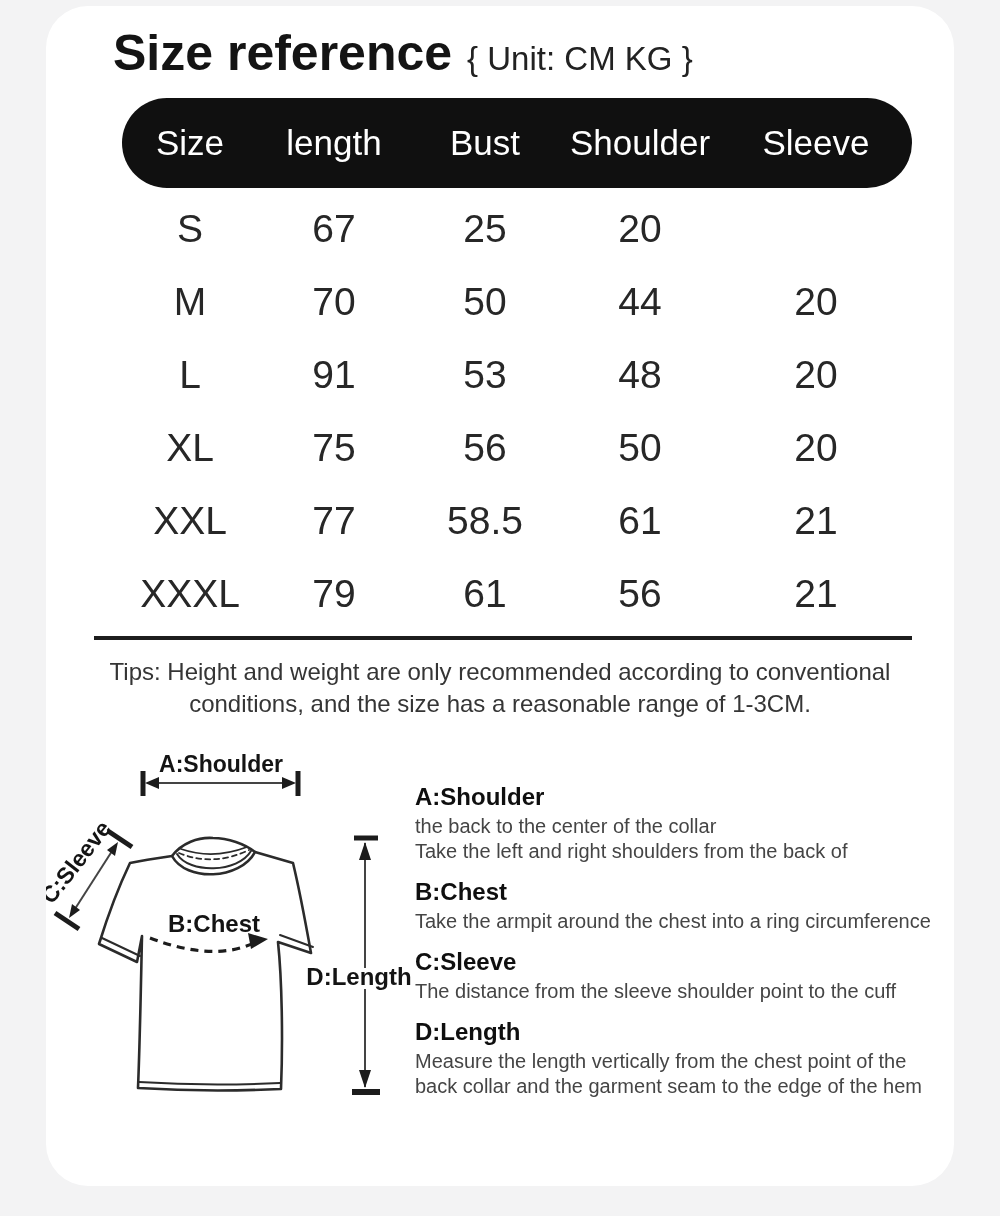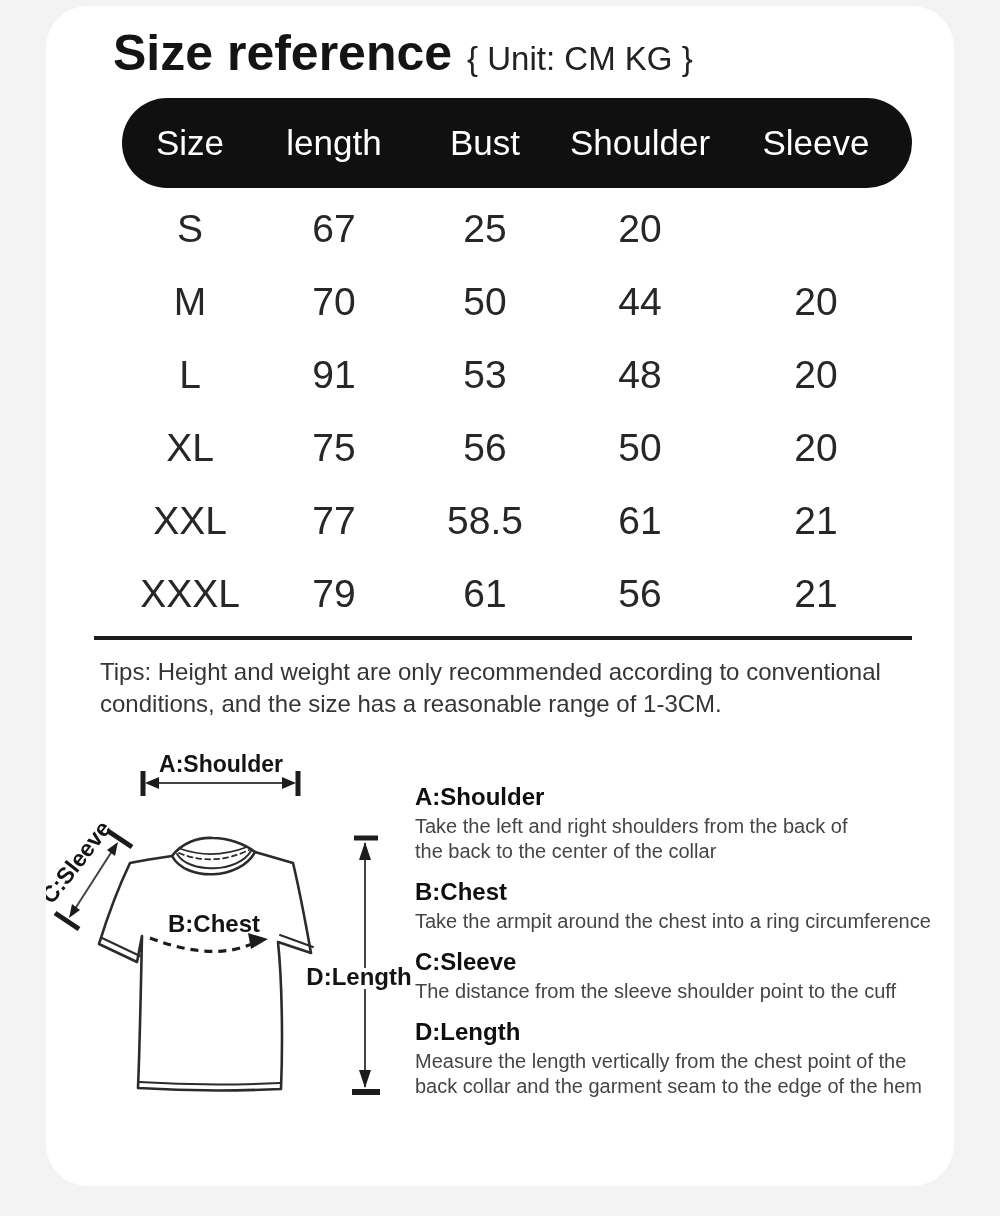--- a/index.html
+++ b/index.html
@@ -43,21 +43,21 @@
     align-items:center;
   }
   .t-row .cell { font-size:39px; color:#272727; text-align:center; }
   .divider {
     position:absolute; left:48px; top:630px;
     width:818px; height:4px; background:#1d1d1d;
   }
   
   .tips {
     position:absolute; left:54px; top:650px; width:800px;
-    font-size:24px; line-height:31.5px; color:#353535;
+    text-align:center; font-size:24px; line-height:31.5px; color:#353535;
   }
   
   .diagram-svg { position:absolute; left:0px; top:734px; }
   .diagram-svg text {
     font-family:"Liberation Sans", sans-serif;
     font-weight:bold; fill:#141414;
   }
   
   .measure-col {
     position:absolute; left:369px; top:776px; width:540px;
@@ -193,22 +193,22 @@
       <polygon points="319,102 313,120 325,120" stroke="none"></polygon>
       <polygon points="319,348 313,330 325,330" stroke="none"></polygon>
       <line x1="306" y1="352" x2="334" y2="352" stroke-width="6"></line>
     </g>
     <text x="313" y="245" text-anchor="middle" font-size="24" style="paint-order:stroke; stroke:#ffffff; stroke-width:8;">D:Length</text>
   </svg>
 
   <div class="measure-col">
     <div class="m-entry">
       <div class="m-label">A:Shoulder</div>
+      <div class="m-line">the back to the center of the collar</div>
       <div class="m-line">Take the left and right shoulders from the back of</div>
-      <div class="m-line">the back to the center of the collar</div>
     </div>
     <div class="m-entry">
       <div class="m-label">B:Chest</div>
       <div class="m-line">Take the armpit around the chest into a ring circumference</div>
     </div>
     <div class="m-entry">
       <div class="m-label">C:Sleeve</div>
       <div class="m-line">The distance from the sleeve shoulder point to the cuff</div>
     </div>
     <div class="m-entry">

